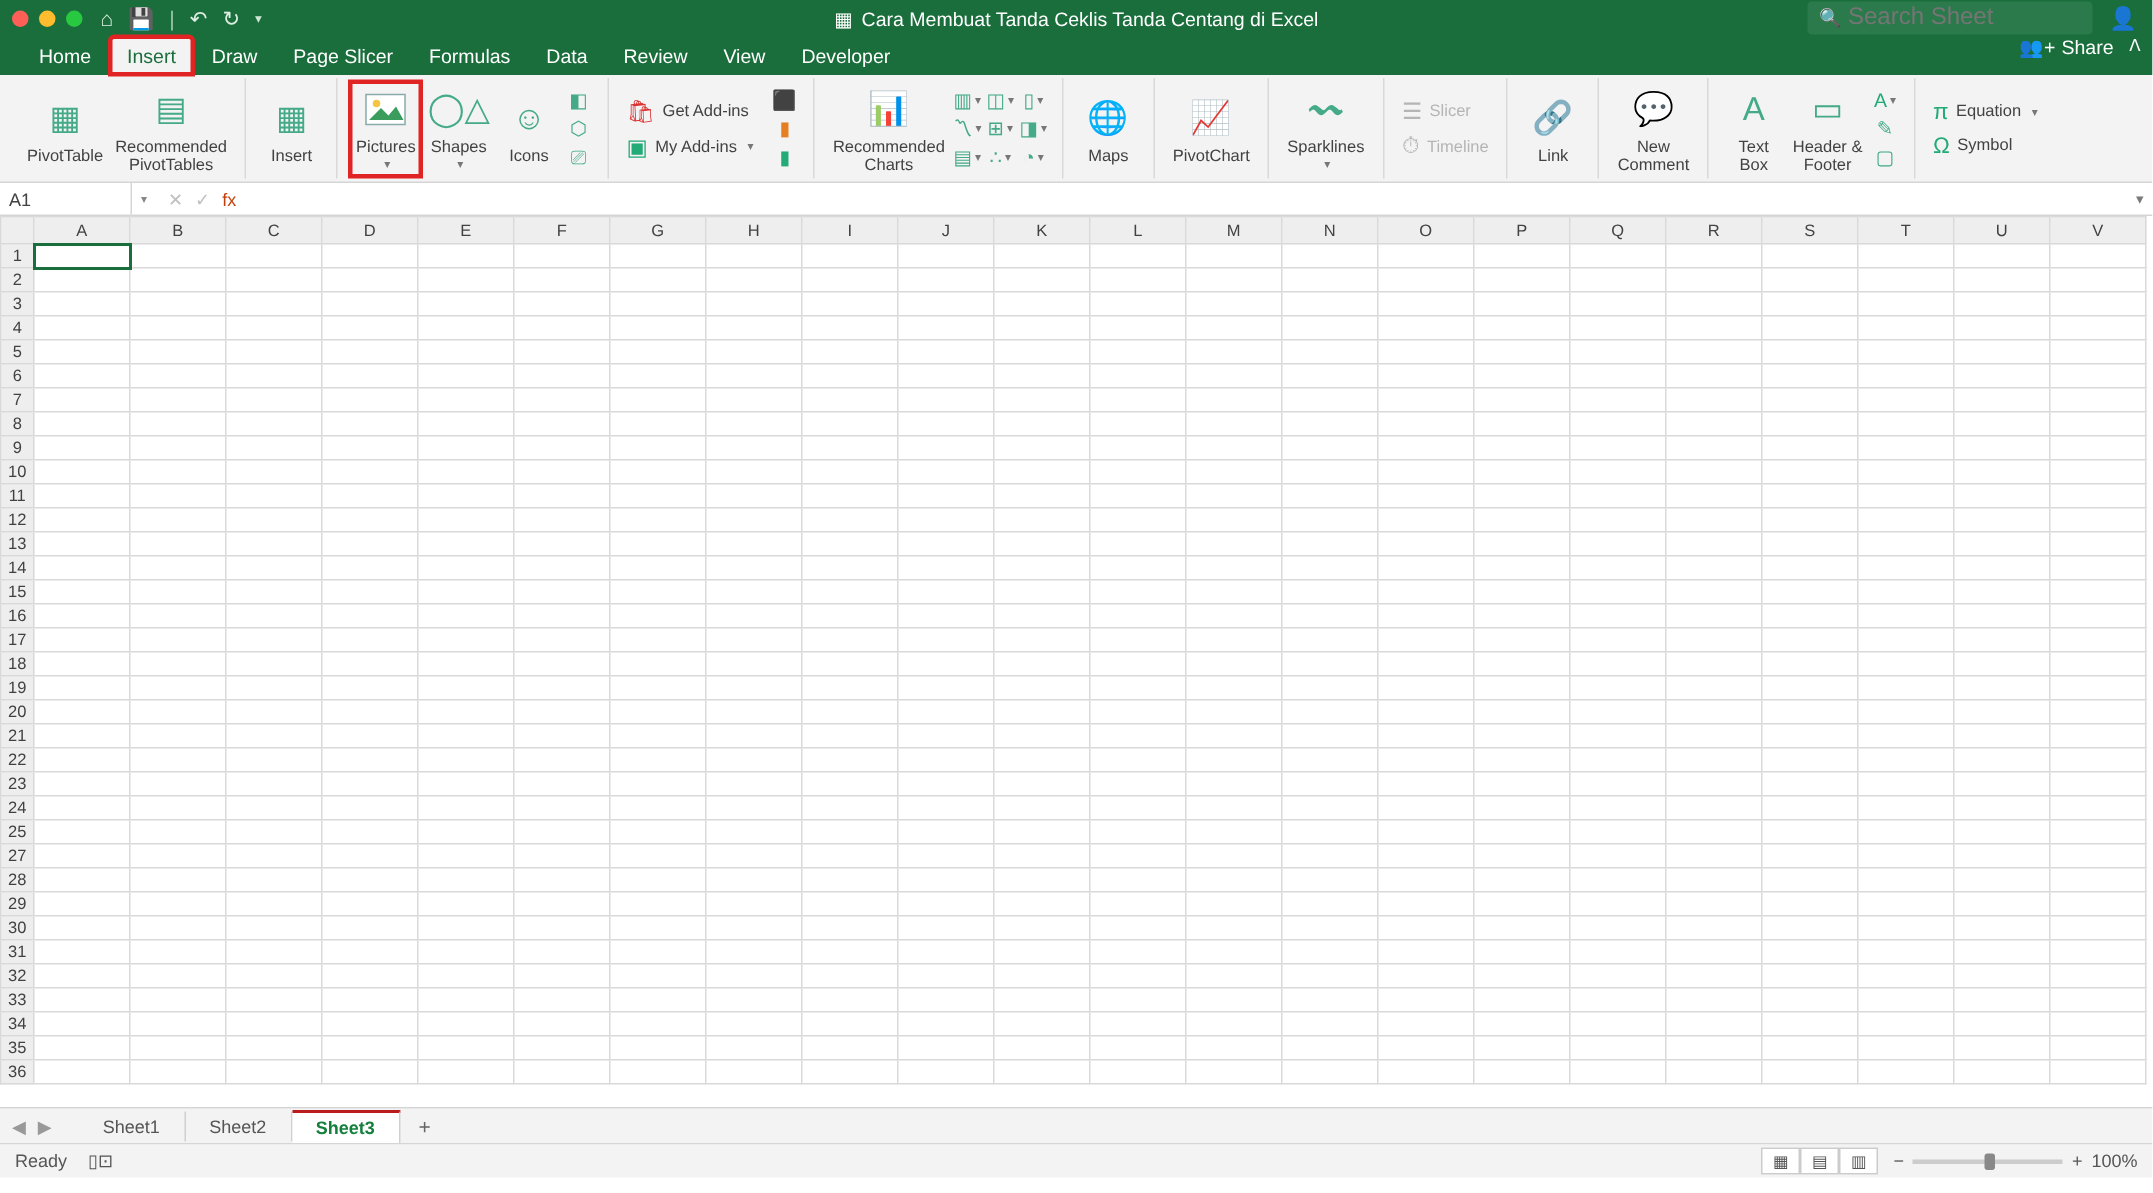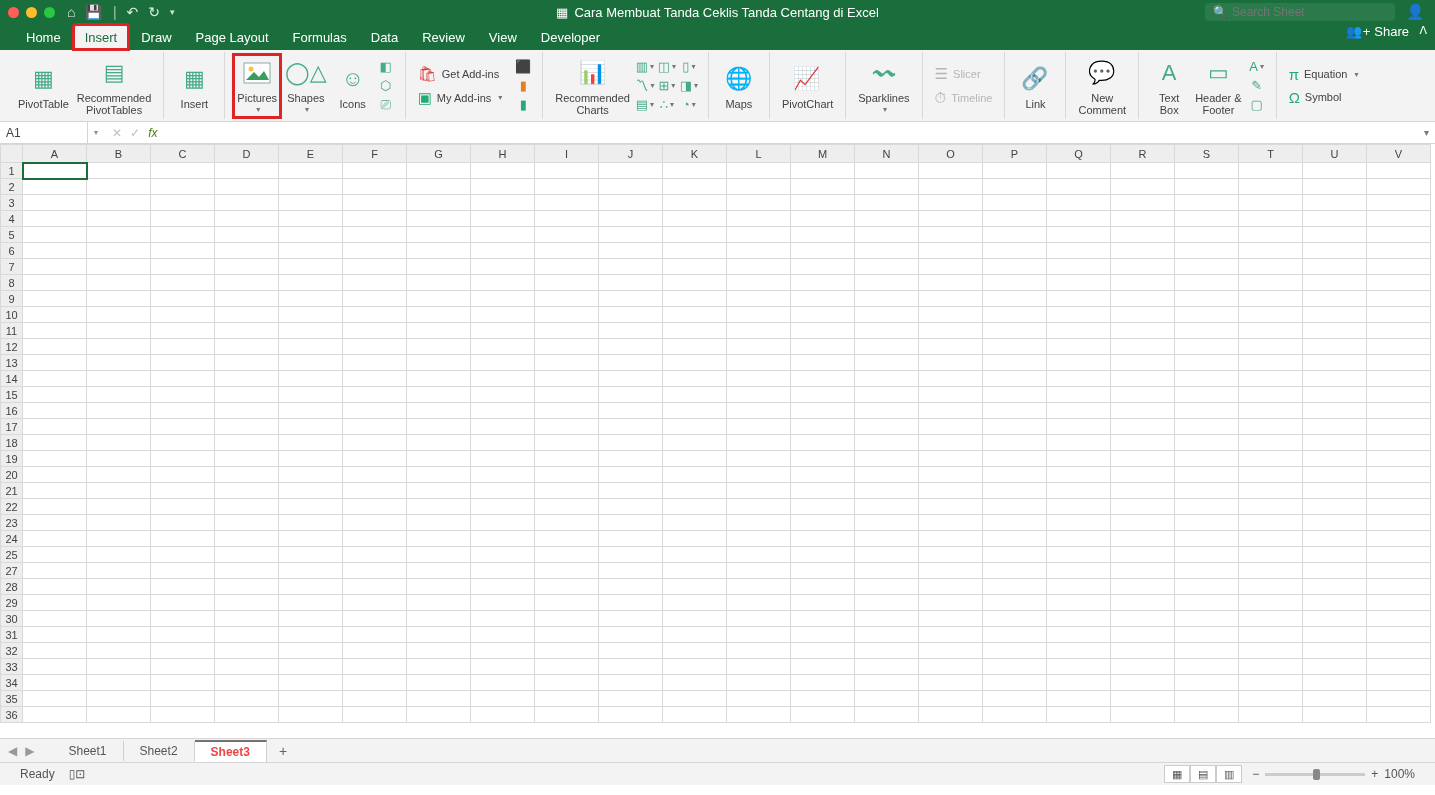--- a/index.html
+++ b/index.html
@@ -7,21 +7,21 @@
 .titlebar{height:24px;background:#1a6e3c;display:flex;align-items:center;padding:0 8px;color:#fff;position:relative}
 .traffic{display:flex;gap:7px;margin-right:12px}
 .tl{width:11px;height:11px;border-radius:50%}
 .tl.red{background:#ff5f57}
 .tl.yel{background:#febc2e}
 .tl.grn{background:#28c840}
 .qat{display:flex;gap:10px;align-items:center;color:#dfeee4;font-size:14px}
 .qat span{cursor:default}
 .doc-title{position:absolute;left:50%;transform:translateX(-50%);font-size:13px;color:#fff;display:flex;align-items:center;gap:6px}
 .search-wrap{position:absolute;right:40px;display:flex;align-items:center;background:#2b7a4b;border-radius:3px;padding:2px 8px;width:190px;color:#cde6d6}
-.search-wrap input{background:transparent;border:0;outline:0;color:#cde6d6;font-size:12px;width:100%}
+.search-wrap input{background:transparent;border:0;outline:0;color:#cde6d6;font-size:16px;width:100%}
 .user-icon{position:absolute;right:10px;color:#fff;font-size:15px}
 .tabs{height:26px;background:#1a6e3c;display:flex;align-items:stretch;color:#fff;font-size:13px;padding-left:14px;position:relative}
 .tab{padding:4px 12px;display:flex;align-items:center;cursor:default}
 .tab.active{background:#f3f3f3;color:#1a6e3c;border-radius:3px 3px 0 0}
 .share{position:absolute;right:26px;display:flex;align-items:center;gap:4px;font-size:13px}
 .chev{position:absolute;right:8px;font-size:11px}
 .highlight-red{outline:3px solid #e02424;outline-offset:-2px}
 .ribbon{height:72px;background:#f3f3f3;border-bottom:1px solid #d5d5d5;display:flex;align-items:stretch;padding:2px 6px;gap:0}
 .grp{display:flex;align-items:center;padding:0 8px;border-right:1px solid #d9d9d9}
 .grp:last-child{border-right:0}
@@ -30,37 +30,37 @@
 .btn-stack{display:flex;flex-direction:column;gap:2px;font-size:11px;color:#424242}
 .btn-sm{display:flex;align-items:center;gap:5px;padding:2px 4px;cursor:default}
 .btn-sm .ic{font-size:15px}
 .dd{font-size:8px;color:#777;margin-left:2px}
 .mini-col{display:flex;flex-direction:column;gap:1px;padding:0 2px}
 .mini-col .mi{width:18px;height:18px;display:flex;align-items:center;justify-content:center;font-size:13px;color:#4a8;cursor:default}
 .formula-bar{height:22px;background:#fff;border-bottom:1px solid #d5d5d5;display:flex;align-items:center;font-size:12px;color:#424242}
 .name-box{width:88px;border-right:1px solid #d5d5d5;padding:0 6px;height:100%;display:flex;align-items:center}
 .fb-ctrl{display:flex;gap:8px;padding:0 10px;color:#bfbfbf;font-size:12px;align-items:center}
 .fb-ctrl span{cursor:default}
-.fx{font-style:italic;color:#4d7c0f}
+.fx{color:#c2410c}
 .fb-drop{margin-left:auto;margin-right:6px;color:#7a7a7a;font-size:10px}
 .sheet-area{position:relative;height:595px;overflow:hidden;border-bottom:1px solid #d5d5d5}
 table.grid{border-collapse:collapse;table-layout:fixed}
 table.grid th,table.grid td{border:1px solid #d9d9d9;font-size:11px;color:#424242;font-weight:400}
 table.grid th{background:#eee;text-align:center}
 .colhead th{height:18px;width:64px}
 .corner{width:22px!important;background:#eee}
 .rowhead{width:22px;background:#eee;text-align:center}
 table.grid td{height:16px;width:64px;background:#fff}
 td.sel{outline:2px solid #1a6e3c;outline-offset:-1px}
 .sheet-tabs{height:24px;background:#f3f3f3;border-bottom:1px solid #d5d5d5;display:flex;align-items:center;padding:0 8px;gap:0;font-size:12px;color:#555}
 .nav-arrows{display:flex;gap:8px;margin-right:18px;color:#999}
 .stab{padding:3px 16px;border-right:1px solid #d0d0d0;cursor:default}
-.stab.active{background:#fff;color:#ef4444;font-weight:600;border-top:2px solid #737373}
+.stab.active{background:#fff;color:#15803d;font-weight:600;border-top:2px solid #b91c1c}
 .add-sheet{padding:3px 12px;font-size:14px;color:#666}
-.status{height:22px;background:#f3f3f3;display:flex;align-items:center;padding:0 20px;font-size:12px;color:#555}
+.status{height:22px;background:#f3f3f3;display:flex;align-items:center;padding:0 10px;font-size:12px;color:#555}
 .status-right{margin-left:auto;display:flex;align-items:center;gap:10px}
 .vbtns{display:flex;gap:0}
 .vbtn{width:26px;height:18px;border:1px solid #ccc;display:flex;align-items:center;justify-content:center;font-size:11px;background:#fff}
 .zoom{display:flex;align-items:center;gap:6px}
 .zslider{width:100px;height:3px;background:#ccc;position:relative}
 .zknob{position:absolute;left:48px;top:-4px;width:7px;height:11px;background:#888;border-radius:2px}
 svg{display:block}
 </style>
 </head>
 <body>
@@ -87,21 +87,21 @@
     <span style="margin-right:4px">🔍</span>
     <input placeholder="Search Sheet" style="">
   </div>
   <span class="user-icon">👤</span>
 </div>
 
 <div class="tabs">
   <div class="tab">Home</div>
   <div class="tab active highlight-red">Insert</div>
   <div class="tab">Draw</div>
-  <div class="tab">Page Layout</div>
+  <div class="tab">Page Slicer</div>
   <div class="tab">Formulas</div>
   <div class="tab">Data</div>
   <div class="tab">Review</div>
   <div class="tab">View</div>
   <div class="tab">Developer</div>
   <div class="share">
     <span>👥+</span>
     <span>Share</span>
   </div>
   <span class="chev">ᐱ</span>

